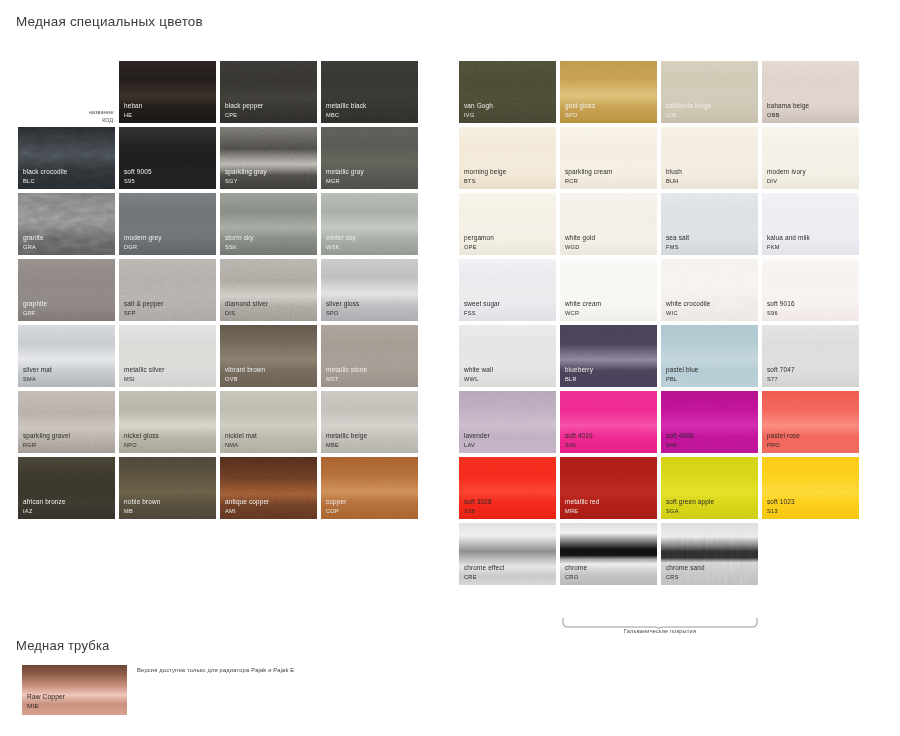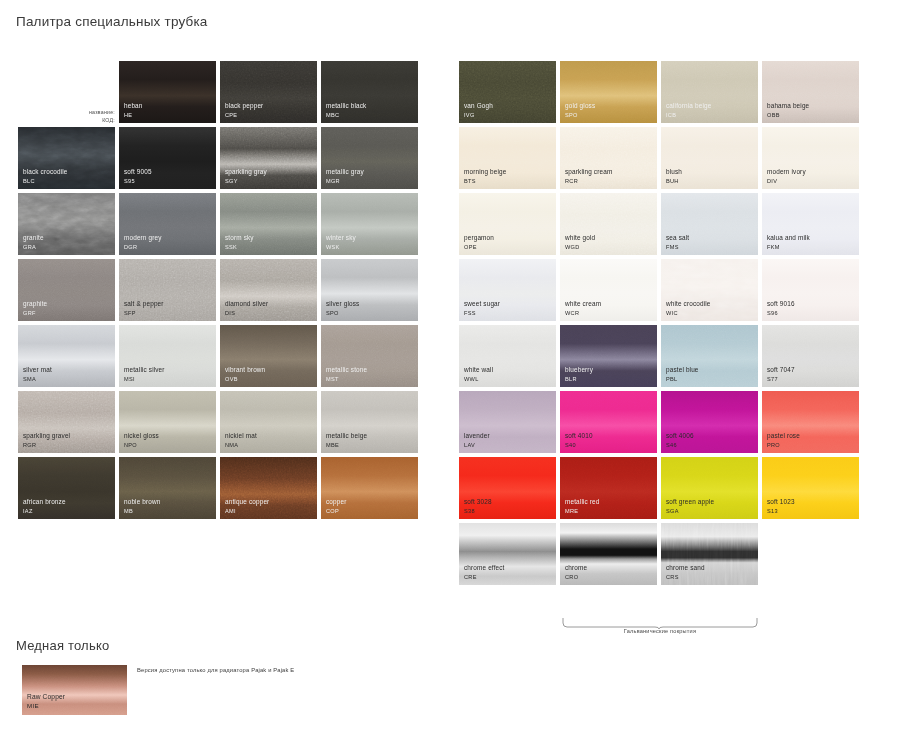--- a/index.html
+++ b/index.html
@@ -121,21 +121,21 @@
     color:#3c3c3c;
     letter-spacing:.15px;
     white-space:nowrap;
   }
 </style>
 </head>
 <body>
 
 <div class="page">
 
-  <div class="section-title" id="title-main">Палитра специальных трубка</div>
+  <div class="section-title" id="title-main">Медная специальных цветов</div>
 
   <div class="legend">
     <div>название:</div>
     <div>КОД:</div>
   </div>
 
   <div class="grid" id="left-grid">
       <div class="swatch dk" style="left: 119px; top: 61px;">
         <div class="fill" style="background: linear-gradient(rgb(44, 37, 35) 0%, rgb(35, 29, 27) 30%, rgb(59, 49, 41) 56%, rgb(35, 29, 27) 74%, rgb(27, 23, 21) 100%);"></div>
         <svg class="grain" viewBox="0 0 97 62" preserveAspectRatio="none">
@@ -950,21 +950,21 @@
           <span class="cd">CRS</span>
         </div>
       </div>
     </div>
 
   <svg id="galvanic-bracket" viewBox="0 0 196 11" preserveAspectRatio="none">
     <path d="M1,0 L1,5 Q1,9 5,9 L93,9 Q97,9 97,11 Q97,9 101,9 L191,9 Q195,9 195,5 L195,0" fill="none" stroke="#9a9a9a" stroke-width="1"></path>
   </svg>
   <div id="galvanic-caption">Гальванические покрытия</div>
 
-  <div class="section-title" id="title-copper">Медная только</div>
+  <div class="section-title" id="title-copper">Медная трубка</div>
 
   <div id="copper-swatch" class="swatch lt">
       <div class="fill" style="background: linear-gradient(rgb(107, 68, 52) 0%, rgb(138, 90, 69) 18%, rgb(201, 143, 126) 42%, rgb(240, 199, 187) 60%, rgb(201, 143, 126) 78%, rgb(215, 159, 141) 100%);"></div>
       <svg class="grain" viewBox="0 0 97 62" preserveAspectRatio="none">
         <filter id="f999">
           <feTurbulence type="fractalNoise" seed="999" baseFrequency="1.3" numOctaves="1"></feTurbulence>
           <feColorMatrix type="saturate" values="0"></feColorMatrix>
         </filter>
         <rect width="97" height="62" filter="url(#f999)" opacity=".16"></rect>
       </svg>

